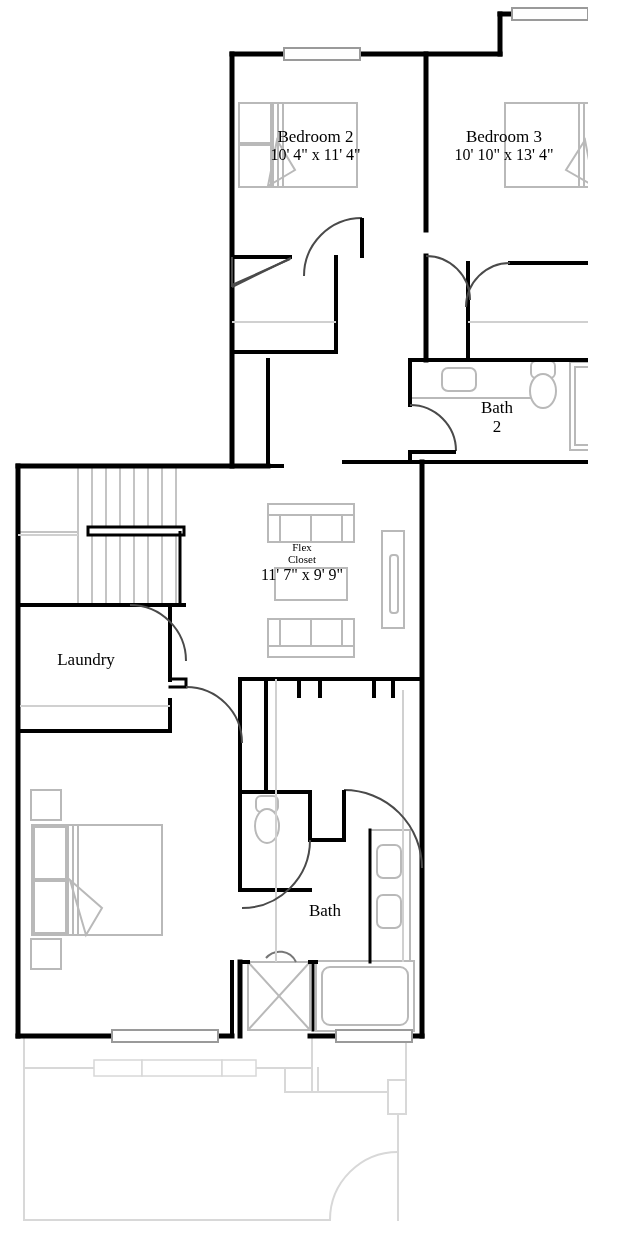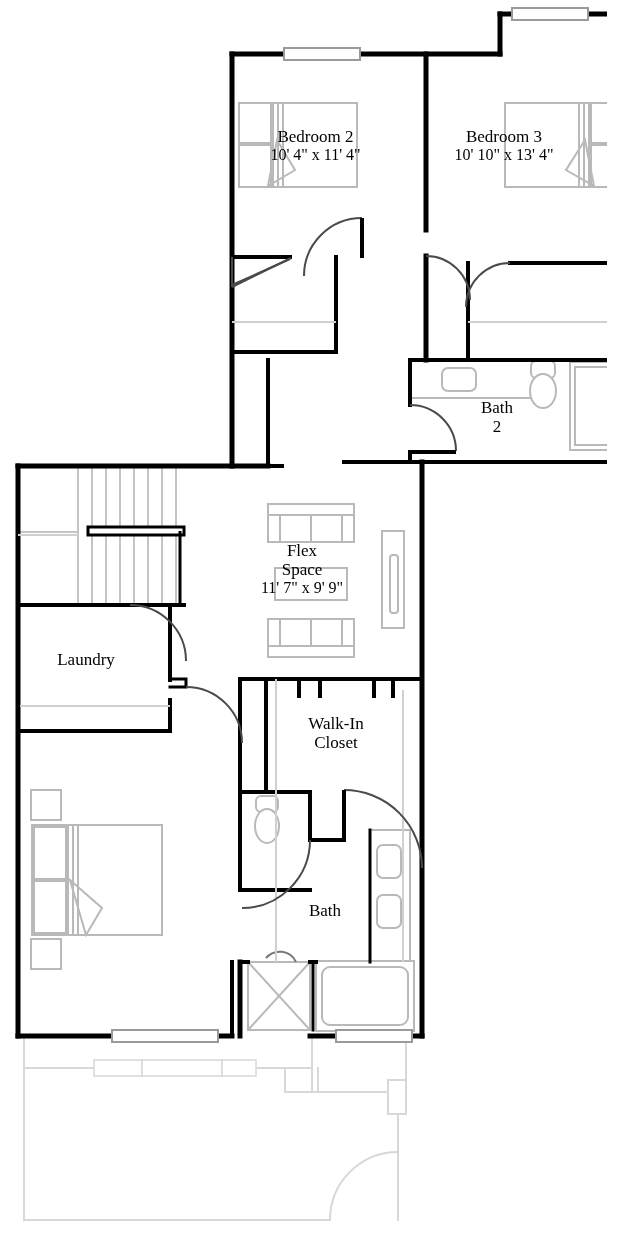--- a/index.html
+++ b/index.html
@@ -10,21 +10,20 @@
   }
   body {
     font-family: "Liberation Serif", "DejaVu Serif", serif;
   }
   #plan-root {
     position: relative;
     width: 588px;
     height: 1236px;
     background: #ffffff;
     overflow: hidden;
-    padding-left: 19px;
   }
   #plan-svg {
     position: absolute;
     left: 0;
     top: 0;
     width: 636px;
     height: 1236px;
     display: block;
   }
   .room-label {
@@ -39,21 +38,21 @@
   .room-label .name {
     display: block;
     font-size: 17px;
     font-weight: 400;
   }
   .room-label .dims {
     display: block;
     font-size: 16px;
     font-weight: 400;
   }
-  .room-label.two-line .name { font-size: 17px; }
+  .room-label.two-line .name { font-size: 11px; }
   .lbl-bedroom2 { left: 198px; top: 127px; width: 235px; }
   .lbl-bedroom3 { left: 389px; top: 127px; width: 230px; }
   .lbl-bath2    { left: 432px; top: 398px; width: 130px; }
   .lbl-flex     { left: 222px; top: 541px; width: 160px; }
   .lbl-laundry  { left:  26px; top: 650px; width: 120px; }
   .lbl-walkin   { left: 272px; top: 714px; width: 128px; }
   .lbl-owners   { left:  28px; top: 841px; width: 200px; }
   .lbl-bath1    { left: 272px; top: 901px; width: 106px; }
 </style>
 </head>
@@ -303,31 +302,27 @@
     <span class="dims">10' 10" x 13' 4"</span>
   </div>
 
   <div class="room-label lbl-bath2">
     <span class="name">Bath</span>
     <span class="name">2</span>
   </div>
 
   <div class="room-label lbl-flex two-line">
     <span class="name">Flex</span>
-    <span class="name">Space</span>
+    <span class="name">Closet</span>
     <span class="dims">11' 7" x 9' 9"</span>
   </div>
 
   <div class="room-label lbl-laundry">
     <span class="name">Laundry</span>
   </div>
 
-  <div class="room-label lbl-walkin two-line">
-    <span class="name">Walk-In</span>
-    <span class="name">Closet</span>
-  </div>
 
 
   <div class="room-label lbl-bath1">
     <span class="name">Bath</span>
   </div>
 
 </div>
 
 </body></html>

